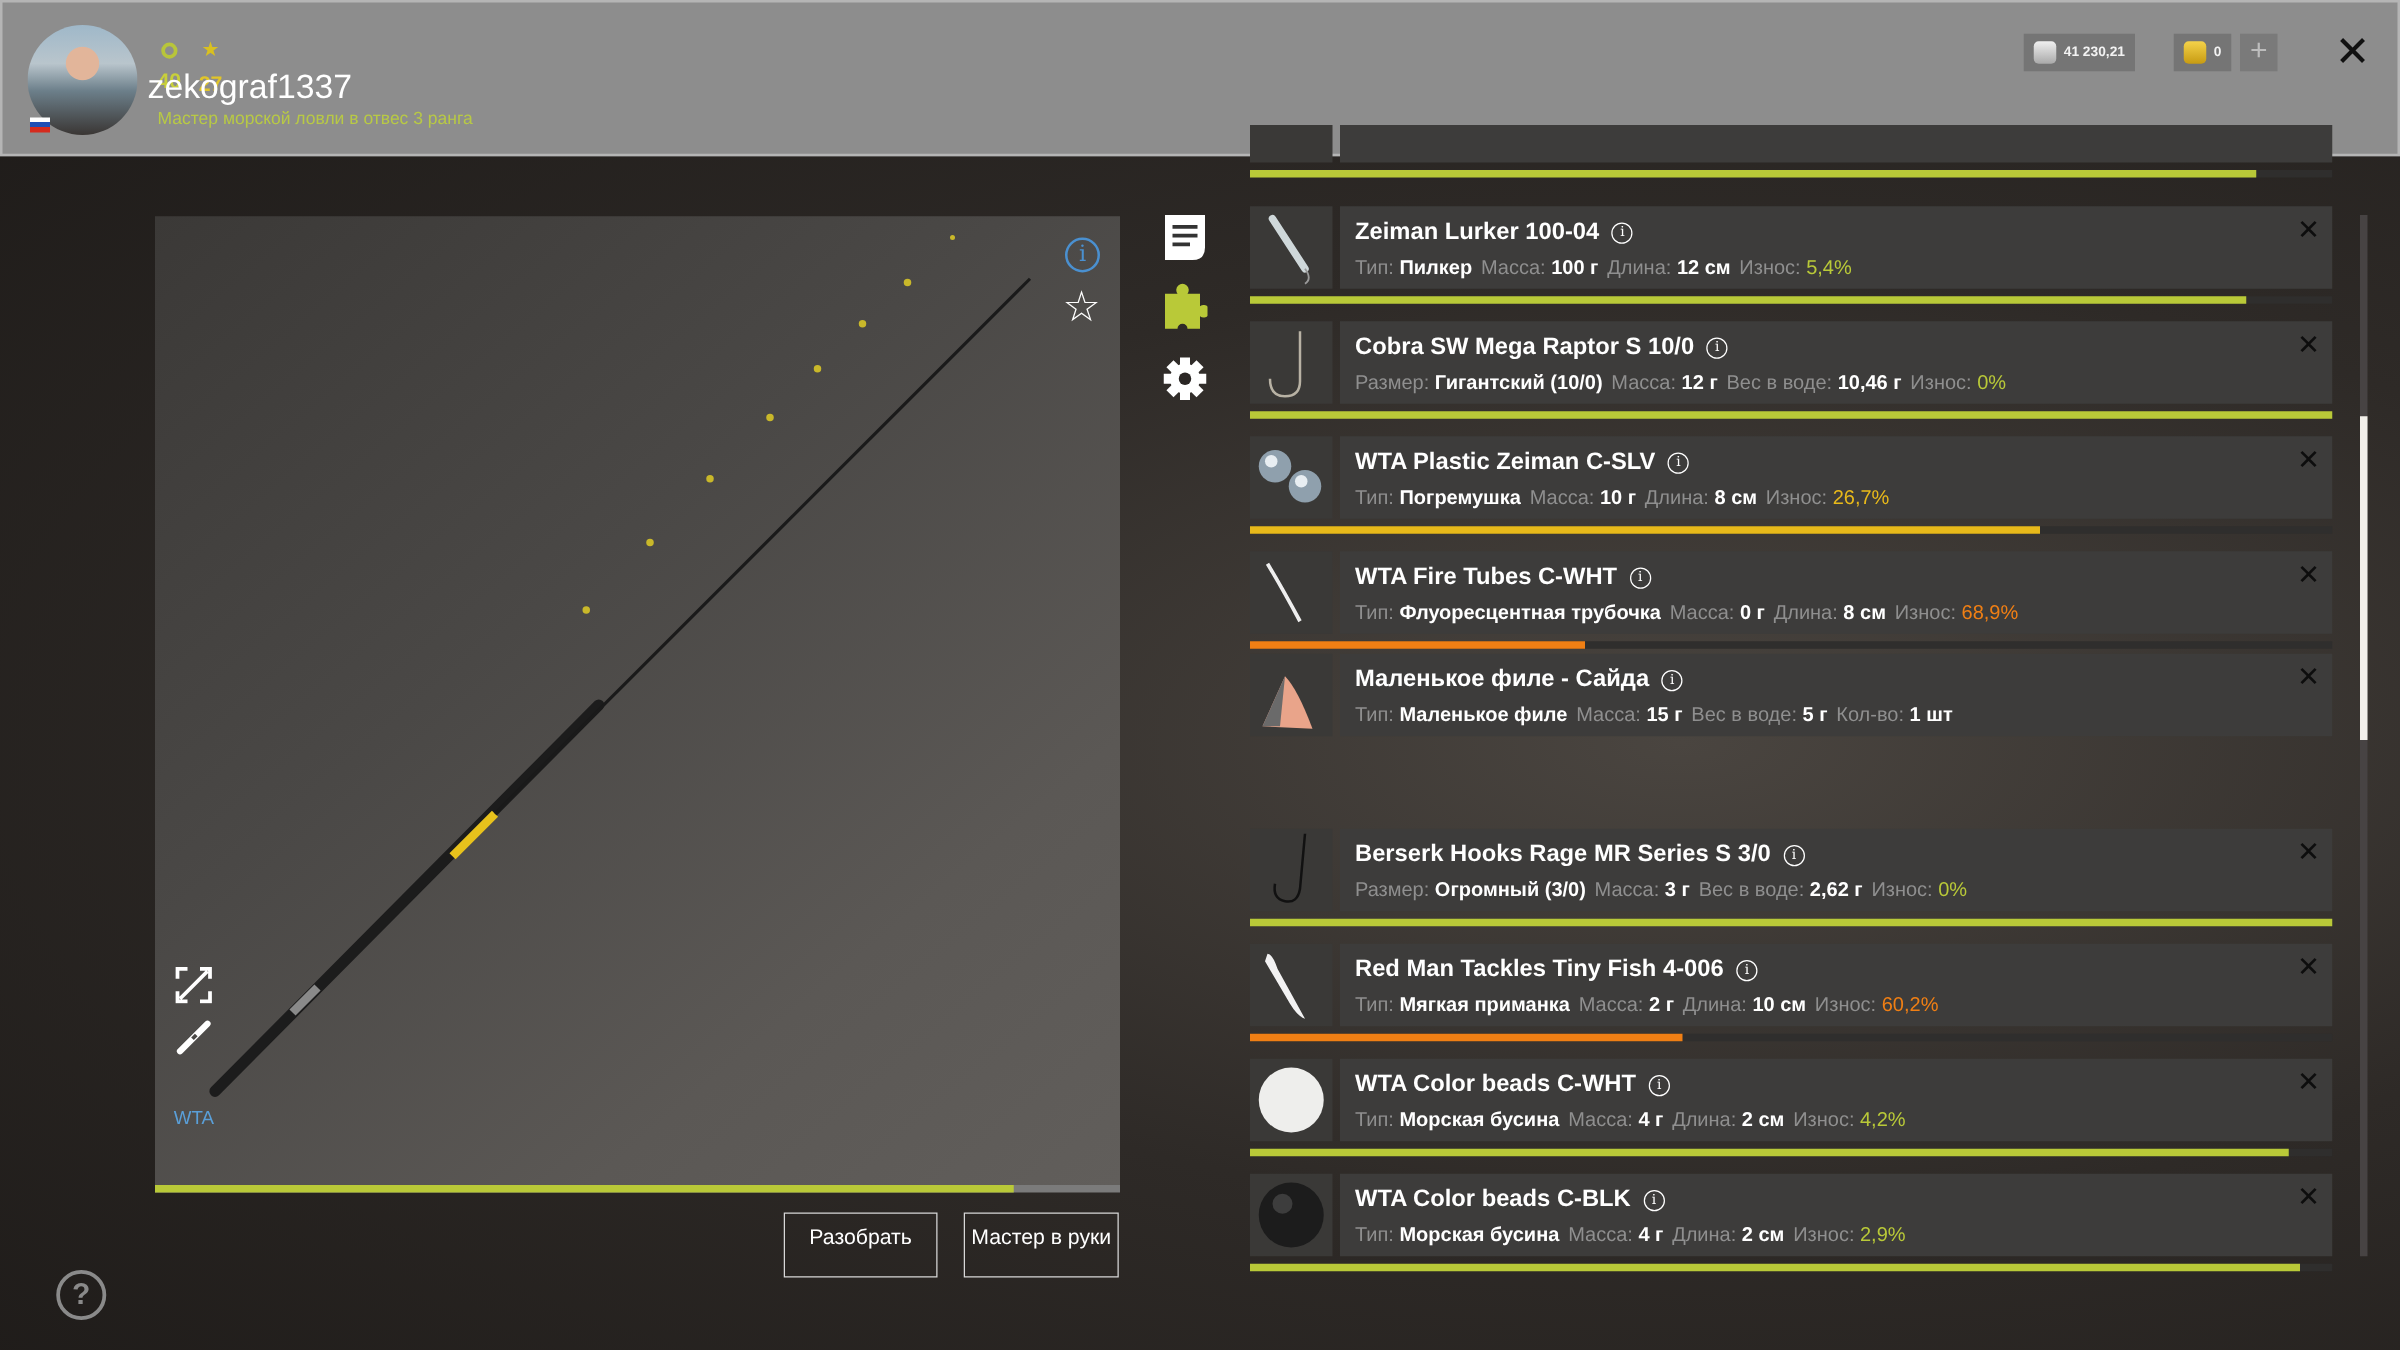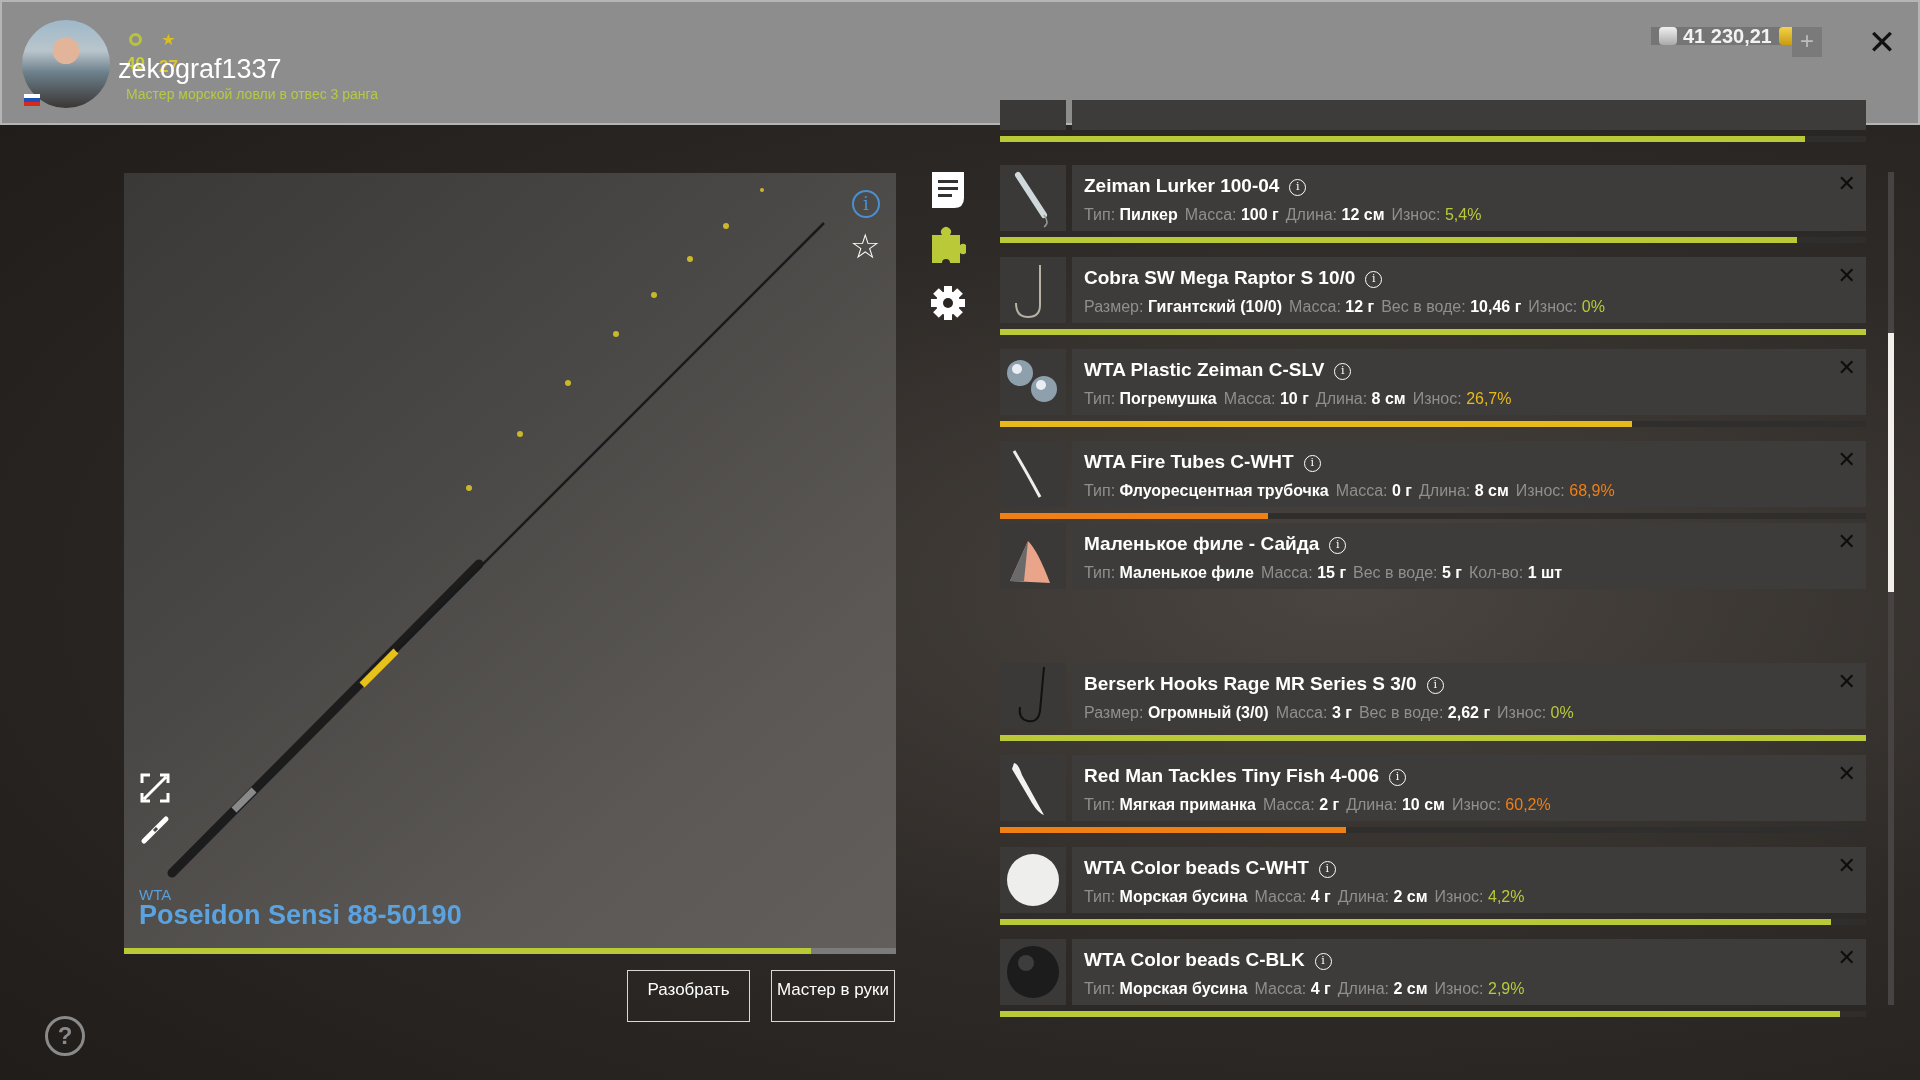--- a/index.html
+++ b/index.html
@@ -23,21 +23,21 @@
   }
   .flag { position: absolute; left: 22px; top: 92px; width: 16px; height: 12px;
     background: linear-gradient(180deg, #fff 0 33%, #1f4fb6 33% 66%, #d52b1e 66%); }
   .stats { position: absolute; left: 124px; top: 28px; font-size: 17px; font-weight: bold; color: #c8cf3a; display: flex; gap: 14px; align-items: center; }
   .stat { display: flex; align-items: center; gap: 8px; flex-direction: column; }
   .ring-icon { width: 13px; height: 13px; border-radius: 50%; border: 3px solid #b8c53a; display: inline-block; }
   .star-icon { color: #d9c020; font-size: 16px; }
   .stat.stars { color: #e0c52a; }
   .username { position: absolute; left: 116px; top: 52px; font-size: 27px; color: #fff; }
   .rank { position: absolute; left: 124px; top: 84px; font-size: 14px; color: #b8c945; }
-  .currency { position: absolute; top: 25px; height: 18px; background: #757575; display: flex; align-items: center; padding: 0 8px; gap: 6px; font-size: 20px; font-weight: bold; color: #f2f2f2; margin-left: 32px; }
+  .currency { position: absolute; top: 25px; height: 30px; background: #757575; display: flex; align-items: center; padding: 0 8px; gap: 6px; font-size: 11px; font-weight: bold; color: #f2f2f2; }
   .coin-silver { width: 18px; height: 18px; border-radius: 4px; background: linear-gradient(180deg,#f0f0f0,#a9a9a9); }
   .coin-gold { width: 18px; height: 18px; border-radius: 4px; background: linear-gradient(180deg,#f4d24a,#c79b12); }
   .plus-btn { position: absolute; left: 1790px; top: 25px; width: 30px; height: 30px; background: #7a7a7a; color: #bdbdbd; font-size: 24px; line-height: 28px; text-align: center; }
   .close-main { position: absolute; left: 1862px; top: 22px; width: 36px; height: 36px; font-size: 34px; font-weight: bold; color: #111; text-align: center; line-height: 36px; }
 
   
   .viewer {
     position: absolute; left: 124px; top: 173px; width: 772px; height: 775px;
     background: linear-gradient(140deg, #3b3937 0%, #4a4846 40%, #5b5855 75%, #615e5b 100%);
   }
@@ -123,21 +123,20 @@
   <div class="info-icon-blue">i</div>
   <div class="fav-icon">☆</div>
   <svg class="expand-icon" viewBox="0 0 30 30">
     <path d="M2 10V2h8M20 2h8v8M28 20v8h-8M10 28H2v-8M4 26L26 4" stroke="#fff" stroke-width="3" fill="none"></path>
   </svg>
   <svg class="tool-icon" viewBox="0 0 30 30">
     <line x1="4" y1="26" x2="26" y2="4" stroke="#fff" stroke-width="5" stroke-linecap="round"></line>
     <line x1="14" y1="16" x2="17" y2="13" stroke="#4a4846" stroke-width="3"></line>
   </svg>
   <div class="brand">WTA</div>
-  <div class="rod-name">Poseidon Sensi 88-50190</div>
 </div>
 <div class="rod-bar">
   <div class="rod-bar-fill" id="rodfill" style="width: 89%;"></div>
 </div>
 
 <div class="btn" style="left:627px;width:123px;">Разобрать</div>
 <div class="btn" style="left:771px;width:124px;">Мастер в руки</div>
 
 <div class="help-icon">?</div>
 

